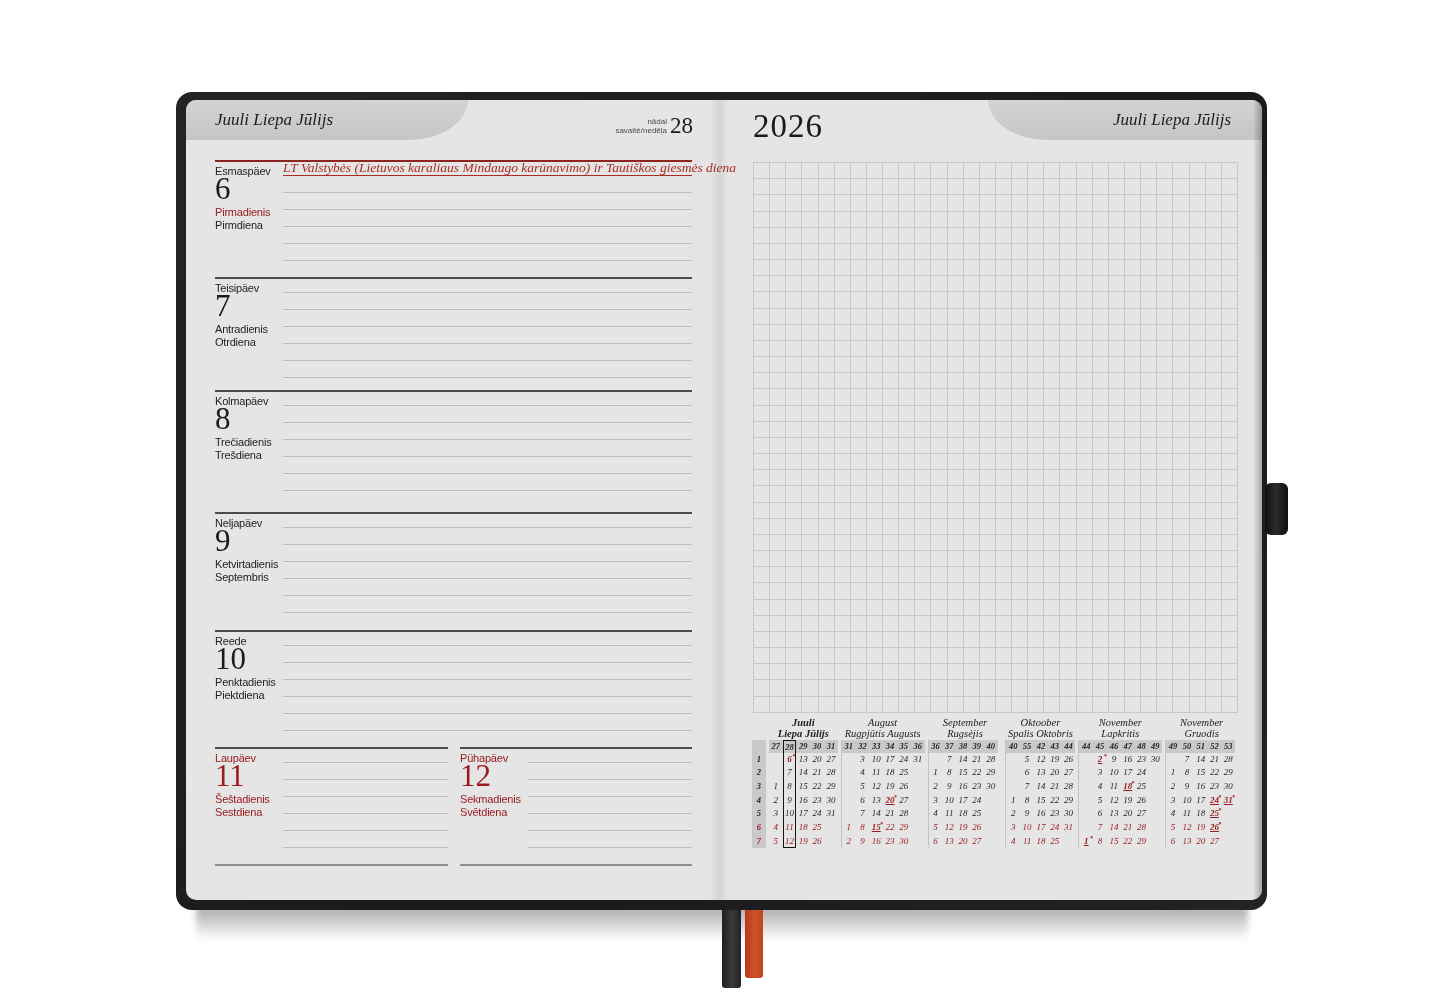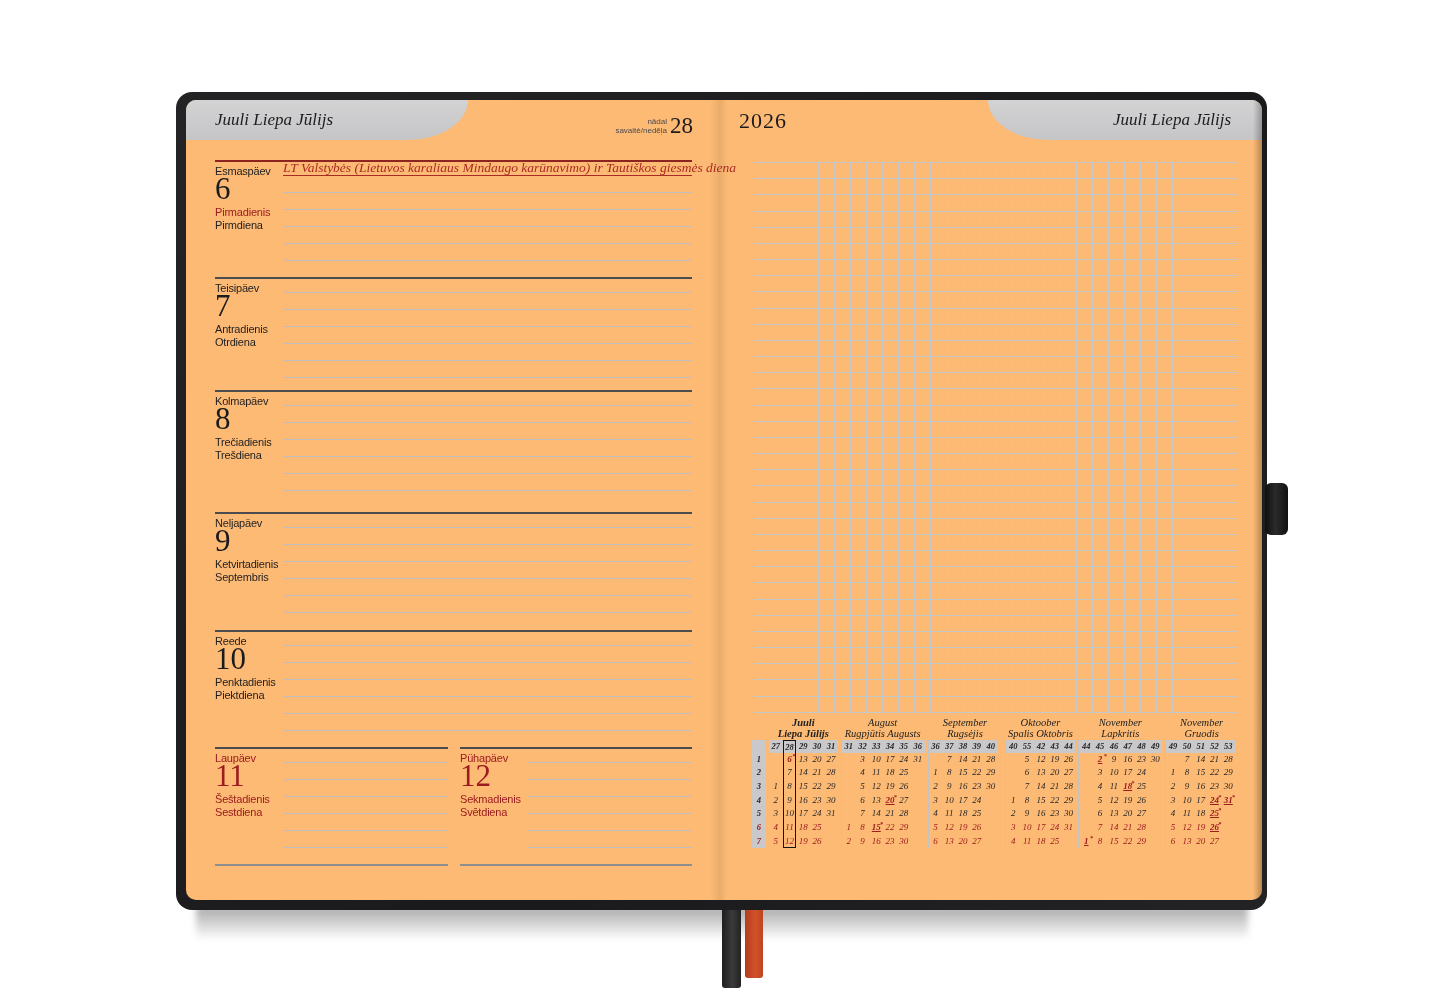--- a/index.html
+++ b/index.html
@@ -13,21 +13,21 @@
   .ribbon{position:absolute;top:898px;border-radius:0 0 3px 3px;}
   .ribbon-black{left:722px;width:19px;height:90px;
     background:linear-gradient(to right,#1f1f1f,#3a3a3a 55%,#222);}
   .ribbon-red{left:745px;width:18px;height:80px;
     background:linear-gradient(to right,#b23c1a,#d0522a 55%,#bd4520);}
   .book{position:absolute;left:176px;top:92px;width:1091px;height:818px;
     background:linear-gradient(135deg,#242427,#1a1a1c 60%,#232326);border-radius:16px;}
   .band{position:absolute;left:1265px;top:483px;width:23px;height:52px;
     background:linear-gradient(to right,#0e0e0e,#2b2b2b 45%,#101010);border-radius:6px;}
   .pages{position:absolute;left:186px;top:100px;width:1076px;height:800px;
-    background:#fdba74;border-radius:10px;overflow:hidden;}
+    background:#e5e5e5;border-radius:10px;overflow:hidden;}
   .pages::after{content:"";position:absolute;right:0;top:0;width:9px;height:100%;
     background:linear-gradient(to right,rgba(0,0,0,0),rgba(0,0,0,.28));}
   .spine{position:absolute;left:524px;top:0;width:18px;height:100%;
     background:linear-gradient(to right,rgba(0,0,0,0),rgba(0,0,0,.06) 45%,rgba(0,0,0,.08) 52%,rgba(0,0,0,0));}
   .page-left{position:absolute;left:0;top:0;width:533px;height:800px;}
   .page-right{position:absolute;left:533px;top:0;width:543px;height:800px;}
   
   .tab-left{position:absolute;left:0;top:0;width:282px;height:40px;
     background:linear-gradient(to bottom,#d3d3d4,#c5c5c7);
     border-bottom-right-radius:60px 40px;}
@@ -51,21 +51,21 @@
   .dnum{position:absolute;left:0;top:13px;font-size:31px;line-height:31px;color:#1b1b1d;}
   .dlt{position:absolute;left:0;top:46px;font-family:"Liberation Sans",sans-serif;
     font-size:11px;line-height:12px;color:#1e1e20;letter-spacing:-0.2px;}
   .dlv{position:absolute;left:0;top:59px;font-family:"Liberation Sans",sans-serif;
     font-size:11px;line-height:12px;color:#1e1e20;letter-spacing:-0.2px;}
   .red-t{color:#9c1c20 !important;}
   .wline{position:absolute;height:1px;background:#bfbfc1;}
   .wline.red{background:#a82c26;}
   .holiday{position:absolute;top:0px;font-style:italic;font-size:13.5px;color:#ab2b24;white-space:nowrap;}
   
-  .year{position:absolute;left:20px;top:8px;font-size:22px;color:#1b1b1d;letter-spacing:1px;}
+  .year{position:absolute;left:34px;top:8px;font-size:33px;color:#1b1b1d;letter-spacing:1px;}
   .grid{position:absolute;left:34px;top:62px;width:484px;height:550px;
     background-image:
       repeating-linear-gradient(to right,#c6c9cc 0 1px,transparent 1px 16.13px),
       repeating-linear-gradient(to bottom,#c6c9cc 0 1px,transparent 1px 16.17px);
     border-right:1px solid #c6c9cc;border-bottom:1px solid #c6c9cc;}
   
   #minical{position:absolute;left:33px;top:618px;width:486px;display:flex;align-items:flex-start;}
   .mc-col{display:flex;flex-direction:column;}
   .mc-title{height:22px;text-align:center;font-style:italic;font-size:10.5px;line-height:10.5px;color:#222;}
   .mc-title b{font-weight:bold;}

